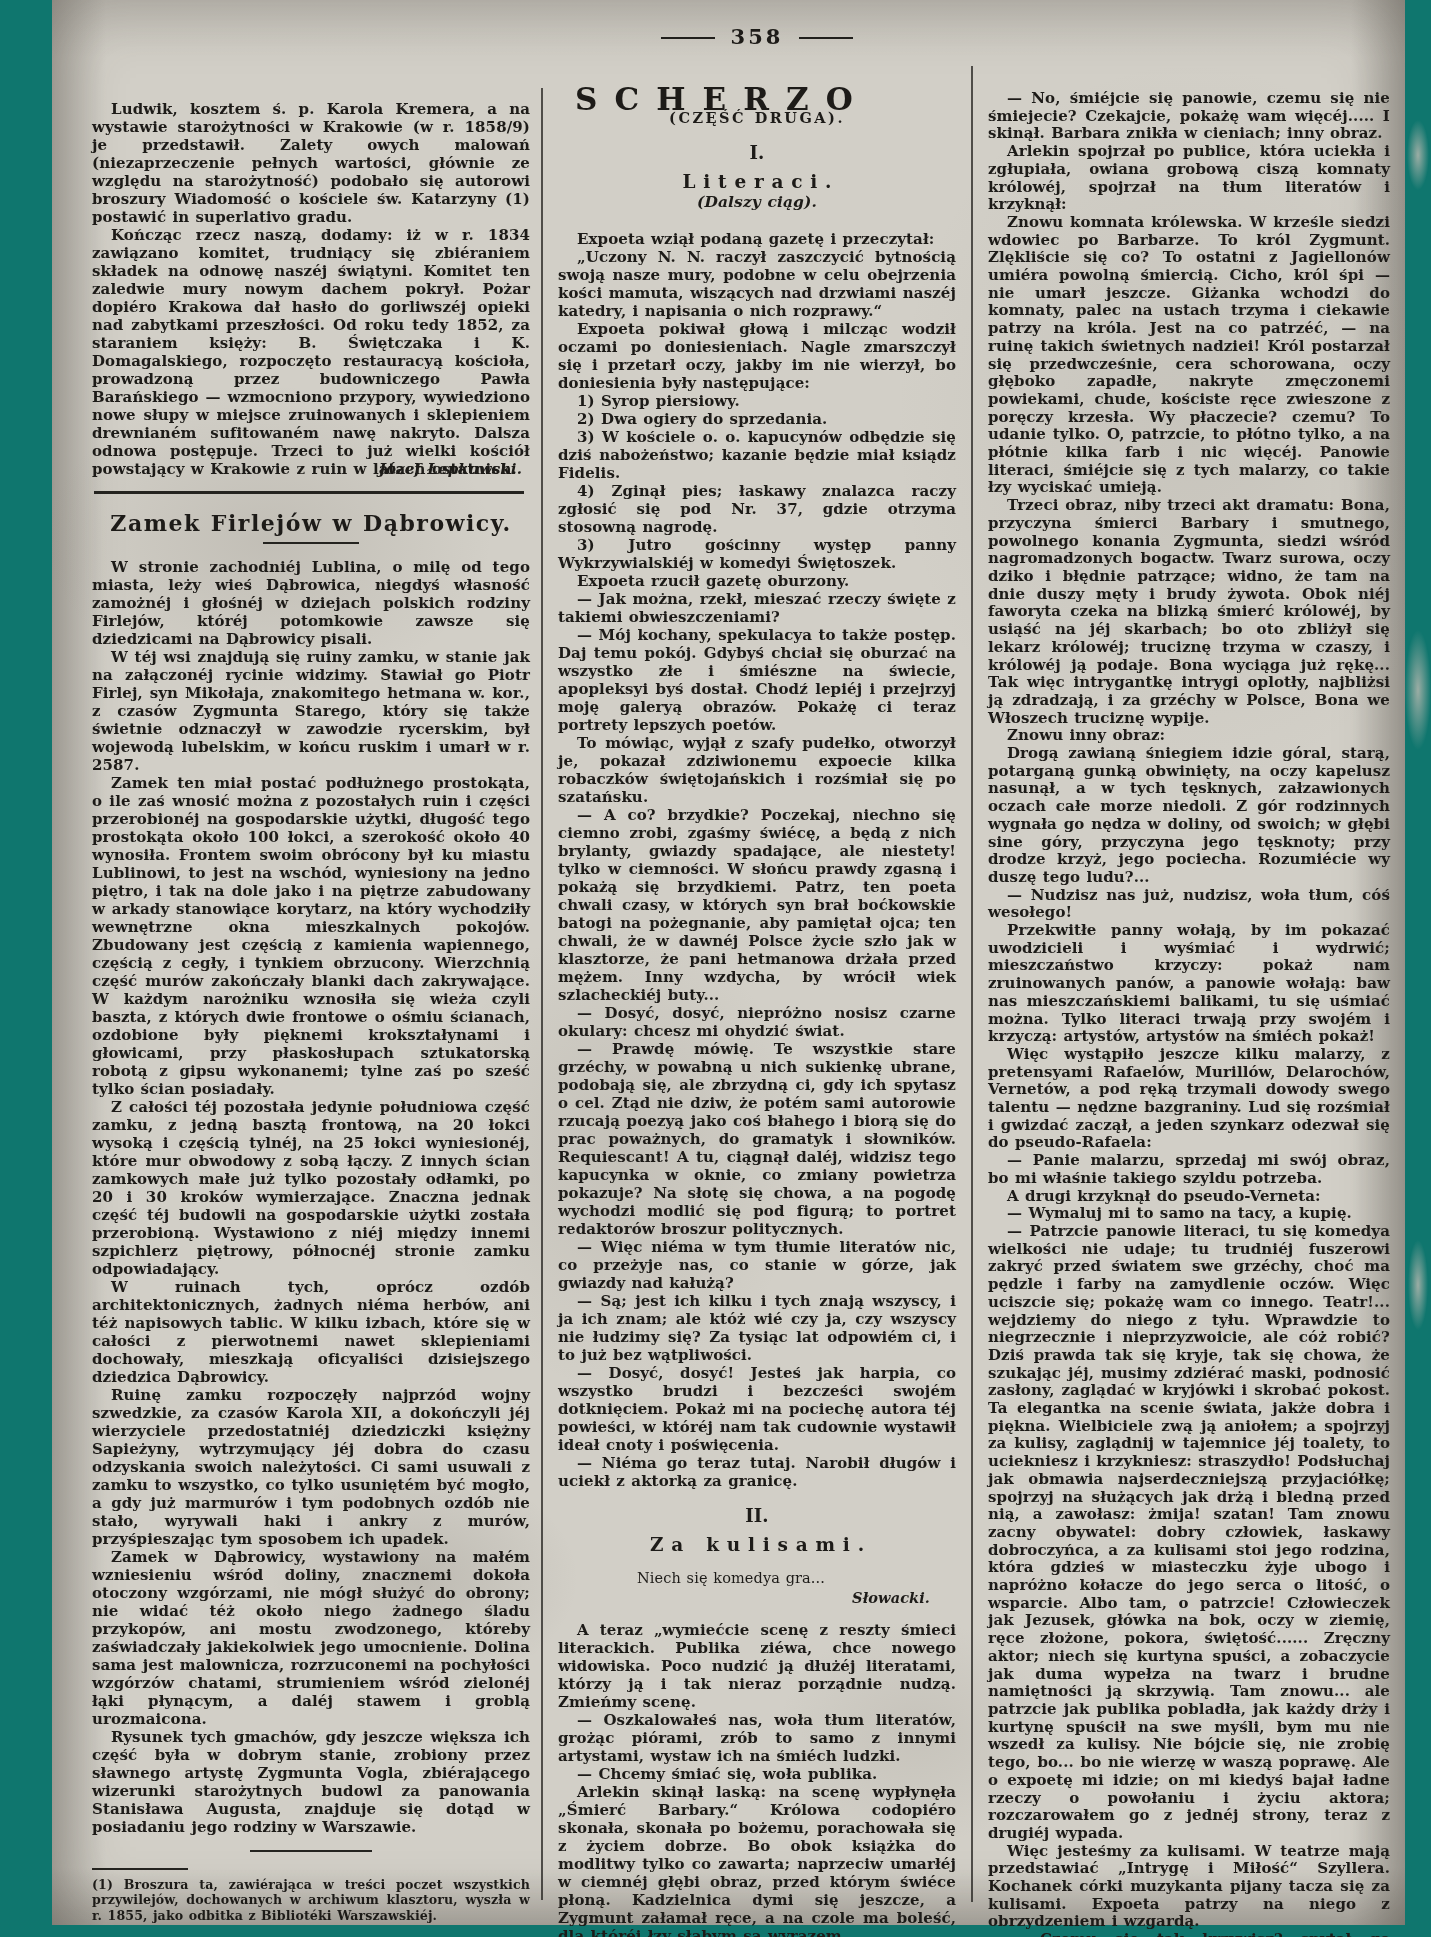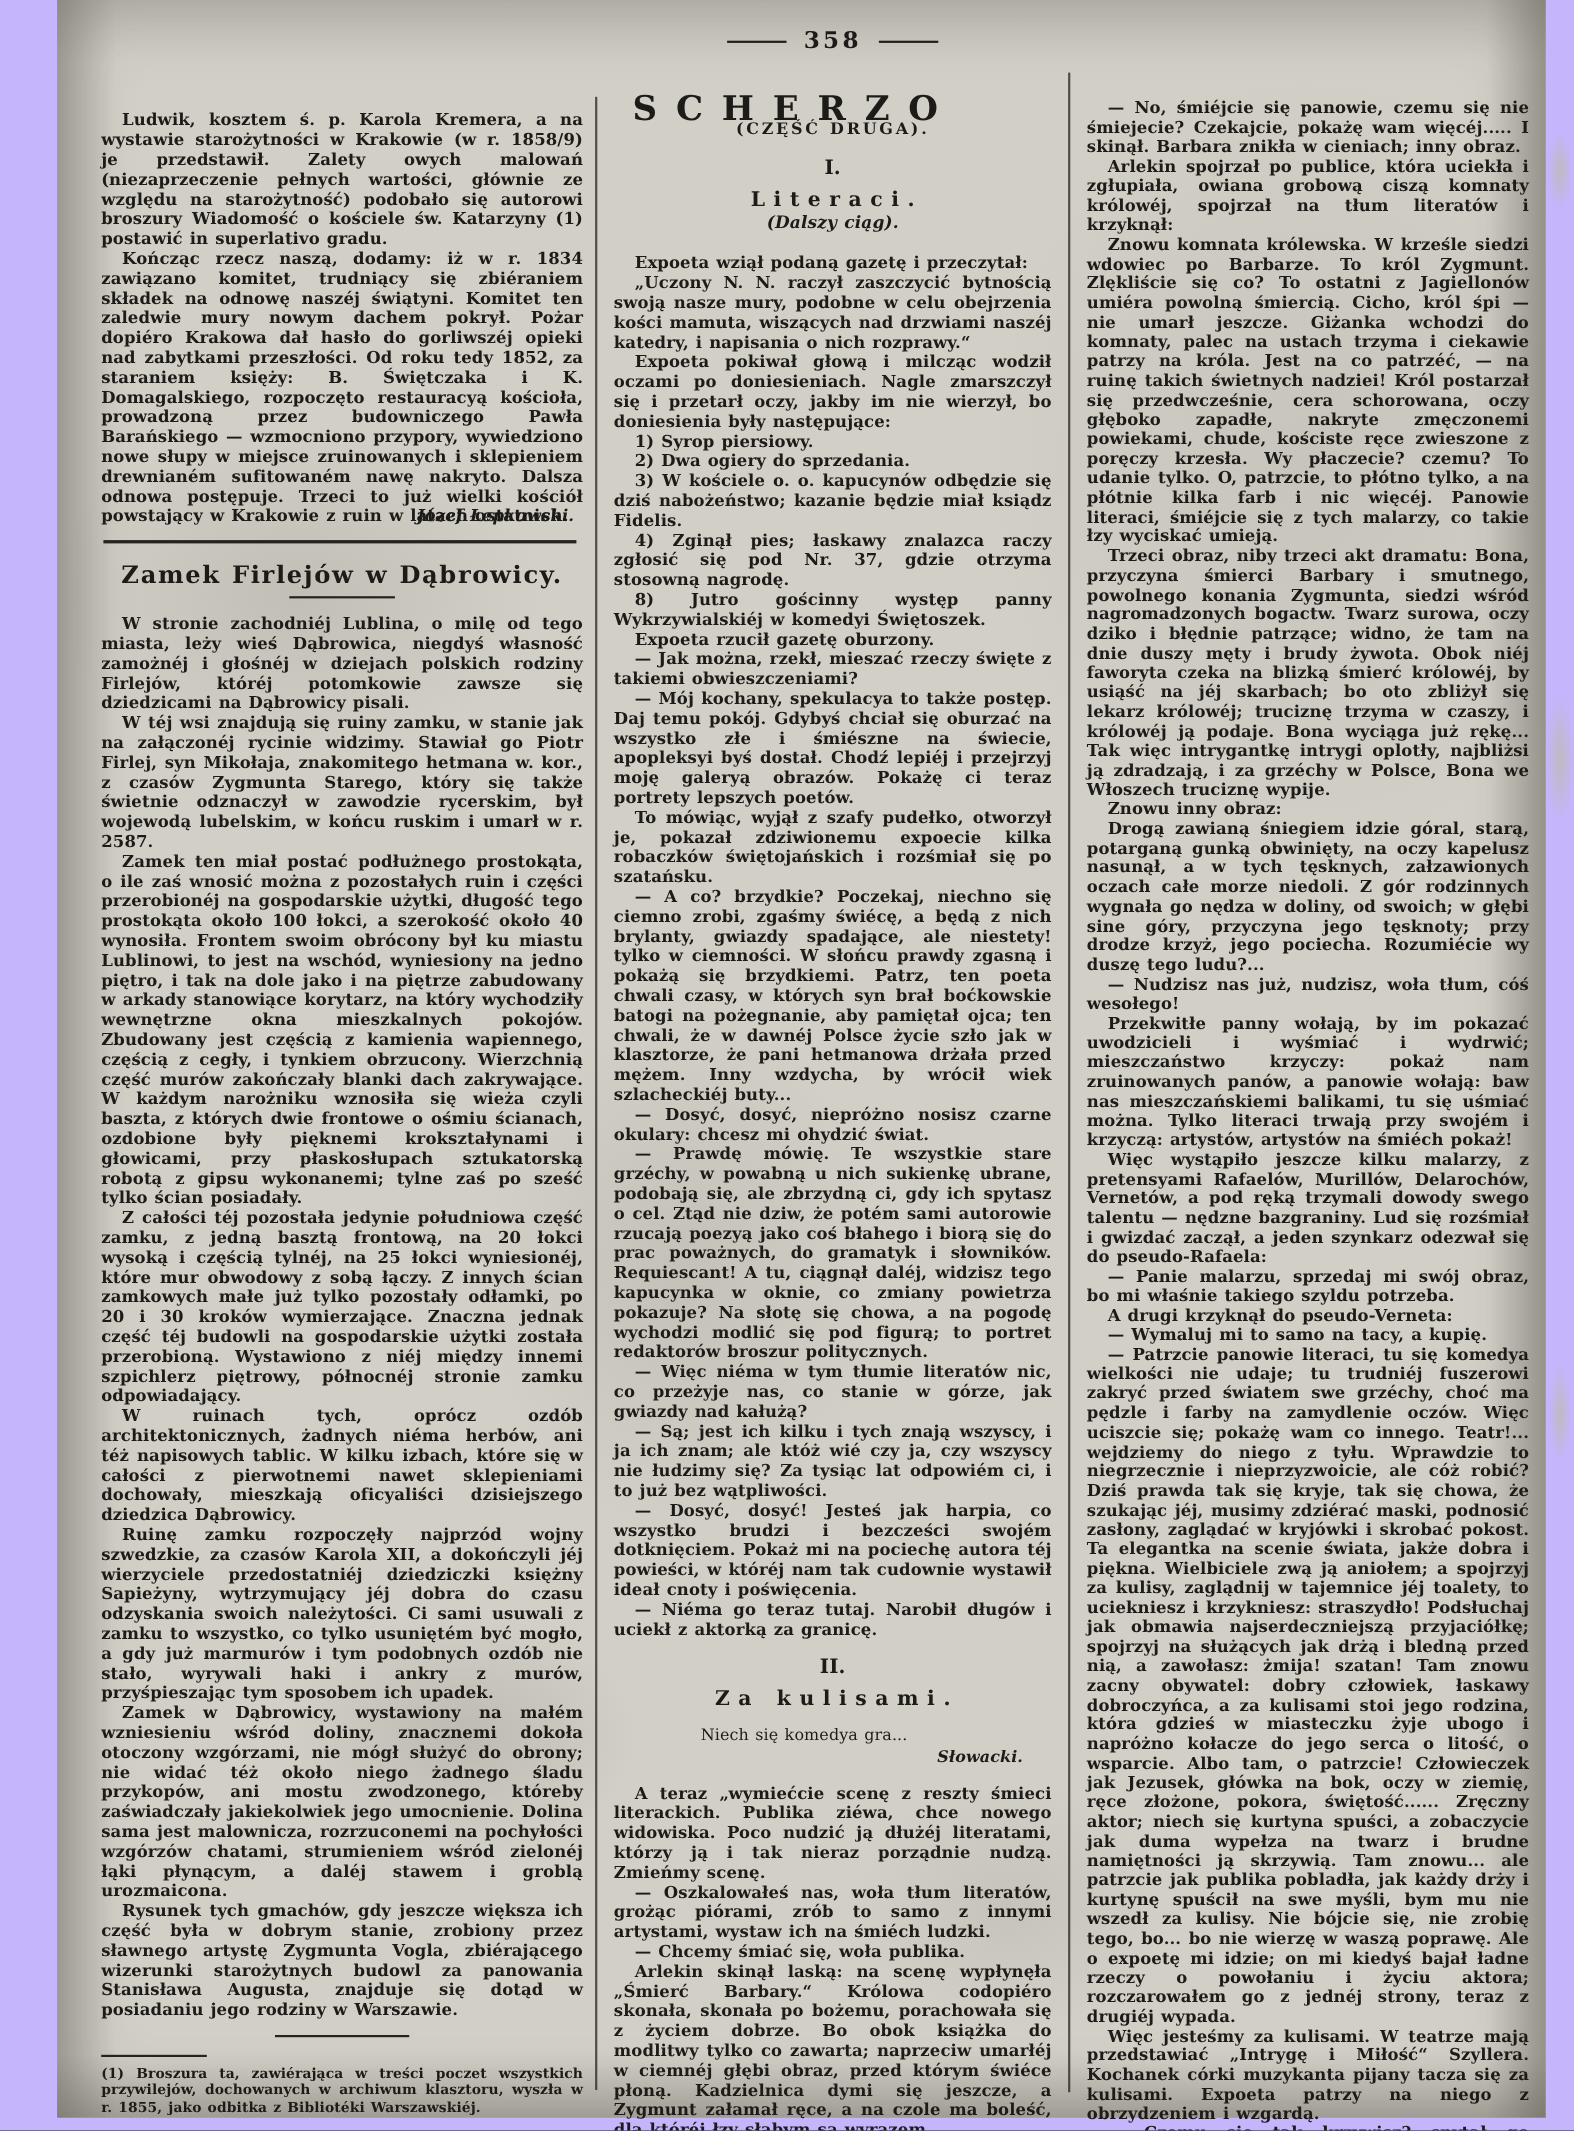--- a/index.html
+++ b/index.html
@@ -1,16 +1,16 @@
 <!DOCTYPE html>
 <html><head>
 <meta charset="utf-8">
 <style>
   html,body{margin:0;padding:0;background:#0e0e0c;}
-  .page{position:relative;width:1431px;height:1937px;background:#c4b5fd;overflow:hidden;
+  .page{position:relative;width:1431px;height:1937px;background:#0f766e;overflow:hidden;
         font-family:"DejaVu Serif","Liberation Serif",serif;color:#1d1b18;}
   .paper{position:absolute;left:52px;top:0;width:1353px;height:1925px;
          background-color:#d2cfc7;
          background-image:
            radial-gradient(ellipse 320px 220px at 16% 28%, rgba(108,103,93,.16), transparent 70%),
            radial-gradient(ellipse 260px 340px at 42% 60%, rgba(112,107,97,.14), transparent 70%),
            radial-gradient(ellipse 230px 160px at 27% 82%, rgba(98,93,85,.18), transparent 70%),
            radial-gradient(ellipse 420px 520px at 84% 22%, rgba(122,118,109,.12), transparent 70%),
            radial-gradient(ellipse 200px 160px at 64% 90%, rgba(118,113,104,.13), transparent 70%),
            linear-gradient(90deg, rgba(82,78,70,.28) 0, rgba(82,78,70,0) 4%, rgba(82,78,70,0) 96%, rgba(82,78,70,.34) 100%),
@@ -107,21 +107,21 @@
     <div class="chapter">Literaci.</div>
     <div class="cont-note">(Dalszy ciąg).</div>
     <div class="body body-first">
         <p class="para">Expoeta wziął podaną gazetę i przeczytał:</p>
         <p class="para">„Uczony N. N. raczył zaszczycić bytnością swoją nasze mury, podobne w celu obejrzenia kości mamuta, wiszących nad drzwiami naszéj katedry, i napisania o nich rozprawy.“</p>
         <p class="para">Expoeta pokiwał głową i milcząc wodził oczami po doniesieniach. Nagle zmarszczył się i przetarł oczy, jakby im nie wierzył, bo doniesienia były następujące:</p>
         <p class="para">1) Syrop piersiowy.</p>
         <p class="para">2) Dwa ogiery do sprzedania.</p>
         <p class="para">3) W kościele o. o. kapucynów odbędzie się dziś nabożeństwo; kazanie będzie miał ksiądz Fidelis.</p>
         <p class="para">4) Zginął pies; łaskawy znalazca raczy zgłosić się pod Nr. 37, gdzie otrzyma stosowną nagrodę.</p>
-        <p class="para">8) Jutro gościnny występ panny Wykrzywialskiéj w komedyi Świętoszek.</p>
+        <p class="para">3) Jutro gościnny występ panny Wykrzywialskiéj w komedyi Świętoszek.</p>
         <p class="para">Expoeta rzucił gazetę oburzony.</p>
         <p class="para">— Jak można, rzekł, mieszać rzeczy święte z takiemi obwieszczeniami?</p>
         <p class="para">— Mój kochany, spekulacya to także postęp. Daj temu pokój. Gdybyś chciał się oburzać na wszystko złe i śmiészne na świecie, apopleksyi byś dostał. Chodź lepiéj i przejrzyj moję galeryą obrazów. Pokażę ci teraz portrety lepszych poetów.</p>
         <p class="para">To mówiąc, wyjął z szafy pudełko, otworzył je, pokazał zdziwionemu expoecie kilka robaczków świętojańskich i rozśmiał się po szatańsku.</p>
         <p class="para">— A co? brzydkie? Poczekaj, niechno się ciemno zrobi, zgaśmy świécę, a będą z nich brylanty, gwiazdy spadające, ale niestety! tylko w ciemności. W słońcu prawdy zgasną i pokażą się brzydkiemi. Patrz, ten poeta chwali czasy, w których syn brał boćkowskie batogi na pożegnanie, aby pamiętał ojca; ten chwali, że w dawnéj Polsce życie szło jak w klasztorze, że pani hetmanowa drżała przed mężem. Inny wzdycha, by wrócił wiek szlacheckiéj buty...</p>
         <p class="para">— Dosyć, dosyć, niepróżno nosisz czarne okulary: chcesz mi ohydzić świat.</p>
         <p class="para">— Prawdę mówię. Te wszystkie stare grzéchy, w powabną u nich sukienkę ubrane, podobają się, ale zbrzydną ci, gdy ich spytasz o cel. Ztąd nie dziw, że potém sami autorowie rzucają poezyą jako coś błahego i biorą się do prac poważnych, do gramatyk i słowników. Requiescant! A tu, ciągnął daléj, widzisz tego kapucynka w oknie, co zmiany powietrza pokazuje? Na słotę się chowa, a na pogodę wychodzi modlić się pod figurą; to portret redaktorów broszur politycznych.</p>
         <p class="para">— Więc niéma w tym tłumie literatów nic, co przeżyje nas, co stanie w górze, jak gwiazdy nad kałużą?</p>
         <p class="para">— Są; jest ich kilku i tych znają wszyscy, i ja ich znam; ale któż wié czy ja, czy wszyscy nie łudzimy się? Za tysiąc lat odpowiém ci, i to już bez wątpliwości.</p>
         <p class="para">— Dosyć, dosyć! Jesteś jak harpia, co wszystko brudzi i bezcześci swojém dotknięciem. Pokaż mi na pociechę autora téj powieści, w któréj nam tak cudownie wystawił ideał cnoty i poświęcenia.</p>

